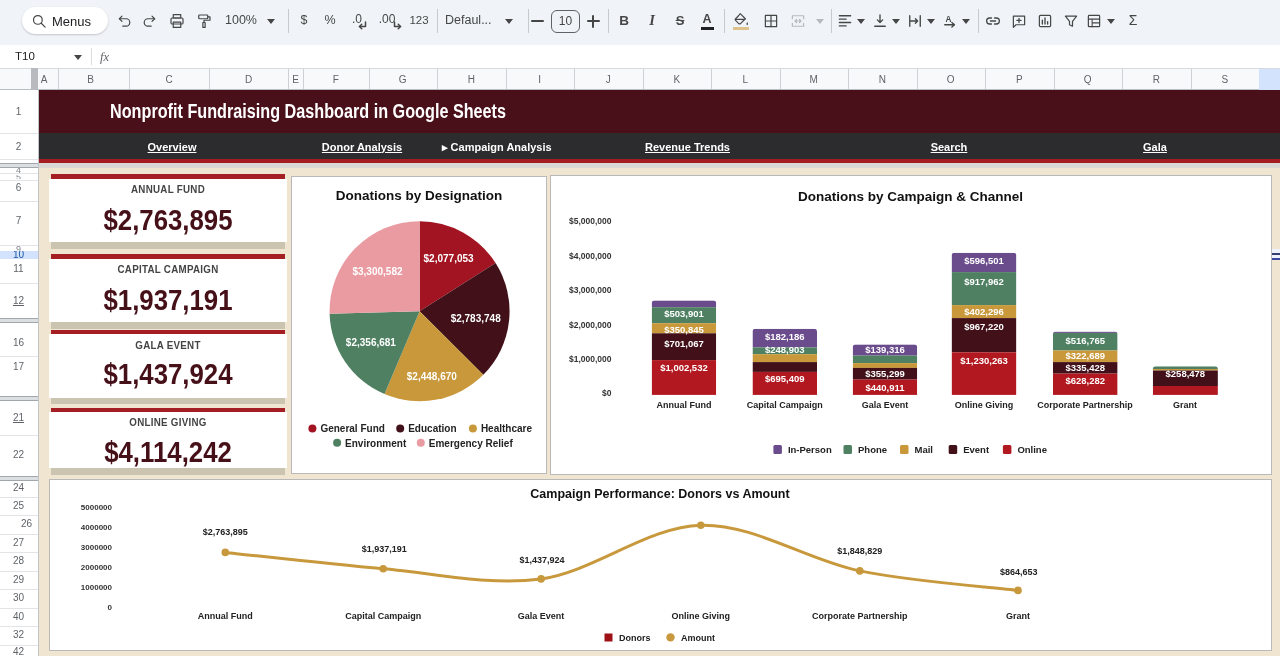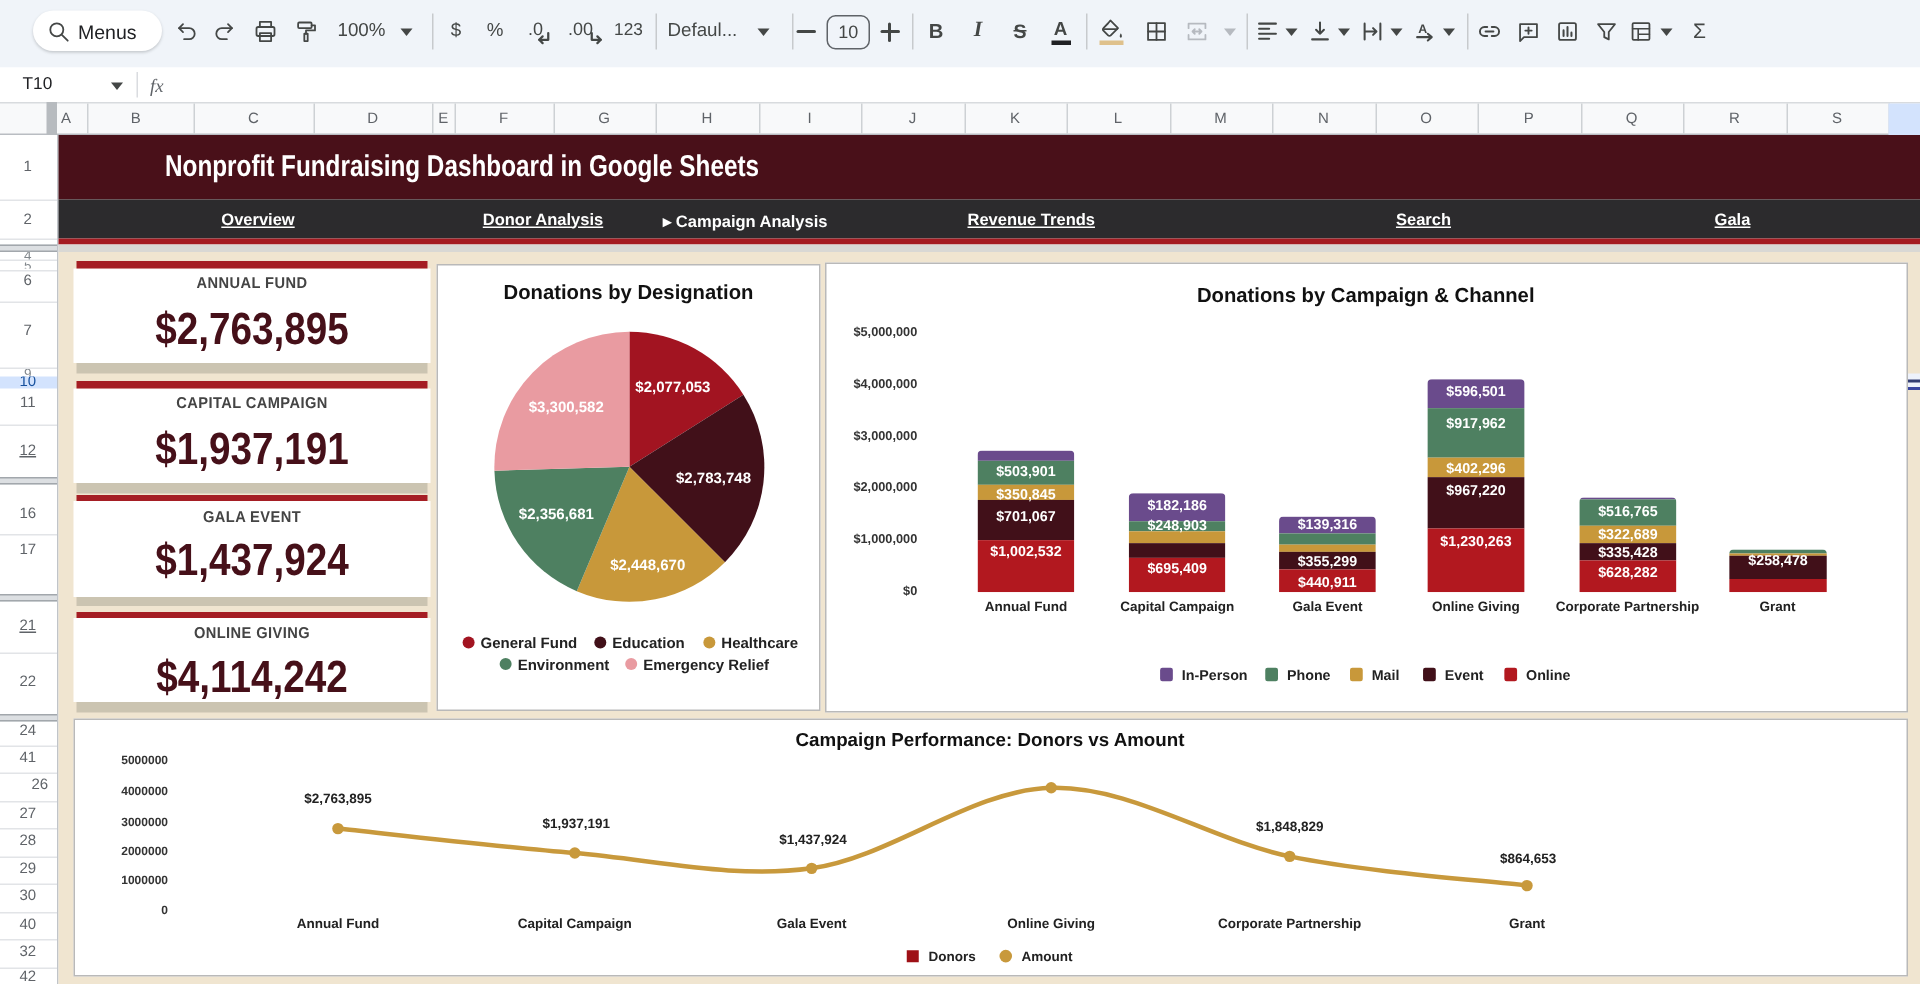--- a/index.html
+++ b/index.html
@@ -187,21 +187,21 @@
 <div class="rn" style="top:141px;">2</div>
 <div class="rn" style="top:182px;">6</div>
 <div class="rn" style="top:214.5px;">7</div>
 <div class="rn" style="top:263.3px;">11</div>
 <div class="rn" style="top:294.6px;text-decoration:underline;">12</div>
 <div class="rn" style="top:336.6px;">16</div>
 <div class="rn" style="top:361.4px;">17</div>
 <div class="rn" style="top:411.5px;text-decoration:underline;">21</div>
 <div class="rn" style="top:449px;">22</div>
 <div class="rn" style="top:481.5px;">24</div>
-<div class="rn" style="top:499.8px;">41</div>
+<div class="rn" style="top:499.8px;">25</div>
 <div class="rn" style="top:518.3px;padding-left:16px;">26</div>
 <div class="rn" style="top:536.8px;">27</div>
 <div class="rn" style="top:555.3px;">28</div>
 <div class="rn" style="top:573.8px;">29</div>
 <div class="rn" style="top:592.3px;">30</div>
 <div class="rn" style="top:610.8px;">40</div>
 <div class="rn" style="top:629.3px;">32</div>
 <div class="rn" style="top:646px;">42</div>
 <div class="rl" style="top:133px;"></div>
 <div class="rl" style="top:158.5px;"></div>

